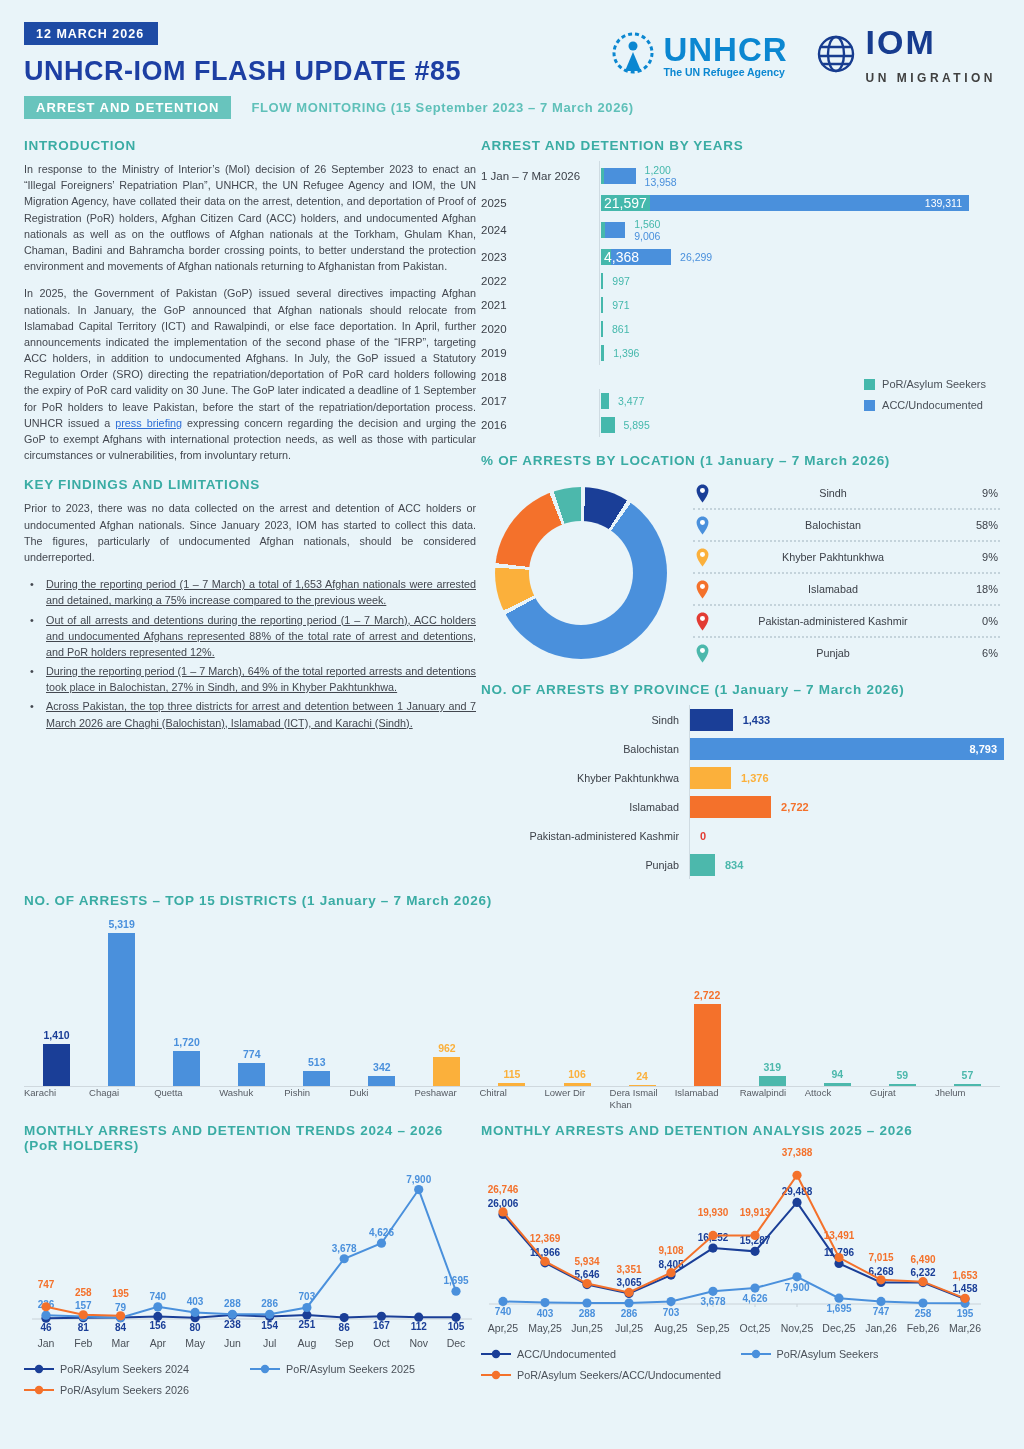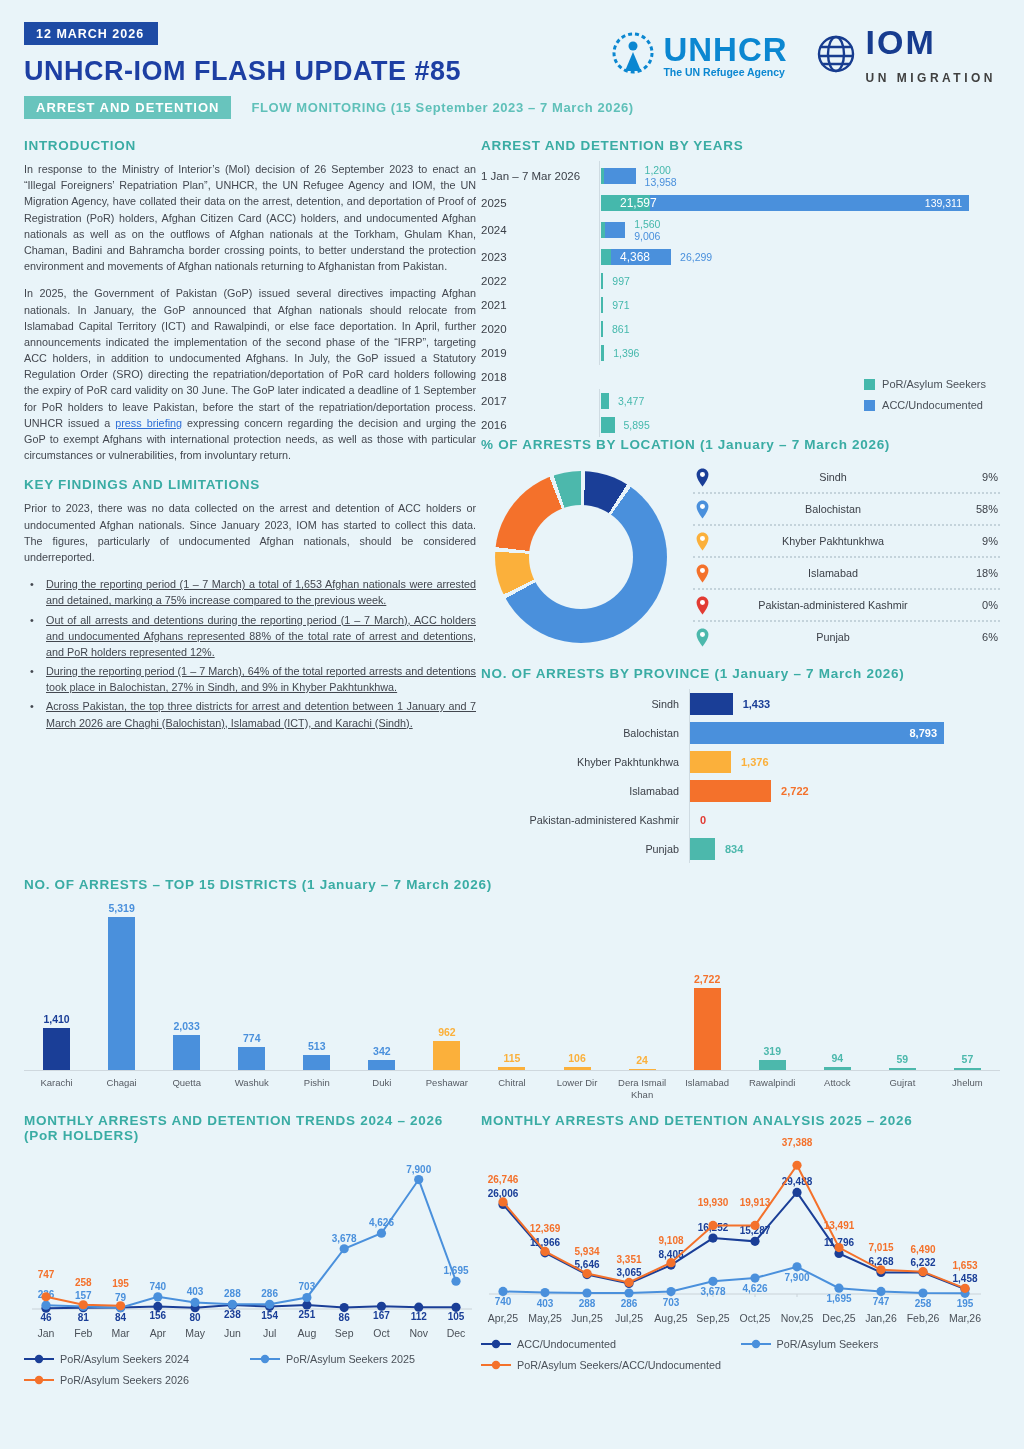--- a/index.html
+++ b/index.html
@@ -57,21 +57,21 @@
   ul.bullets li::before { content:"•"; position:absolute; left:0; top:0; color:#43474f; }
 
   
   #years-chart { position:relative; margin-top:4px; }
   .yrow { display:flex; align-items:center; height:24px; }
   .yrow.tall { height:30px; }
   .ylab { width:118px; flex:0 0 118px; text-align:left; padding-right:9px; font-size:11.5px; color:#3c4048; }
   .ybars { position:relative; display:flex; align-items:center; height:100%; flex:1; border-left:1px solid #cfdbe2; padding-left:1px; }
   .seg { height:16px; }
   .seg.blue-lab { color:#fff; font-size:10.5px; line-height:16px; text-align:right; padding-right:7px; }
-  .overlay-lab { position:absolute; left:20px; color:#fff; font-size:12px; }
+  .overlay-lab { position:absolute; left:4px; color:#fff; font-size:14px; }
   .after-lab { margin-left:9px; font-size:10.5px; white-space:nowrap; }
   .after-lab .t { color:#45b8ac; display:block; line-height:1.15; }
   .after-lab .b { color:#4a90dc; display:block; line-height:1.15; }
   .after-lab.single-t { color:#45b8ac; }
   .after-lab.single-b { color:#4a90dc; }
   .ylegend { position:absolute; right:14px; bottom:26px; }
   .ylegend .li { display:flex; align-items:center; gap:7px; font-size:11px; color:#4a5058; margin-top:9px; }
   .ylegend .sw { width:11px; height:11px; flex:0 0 11px; }
 
   
@@ -94,21 +94,21 @@
   .pbar.inlab { color:#fff; font-size:11px; font-weight:bold; text-align:right; padding-right:7px; line-height:22px; }
   .pval { margin-left:10px; font-size:11px; font-weight:bold; white-space:nowrap; }
 
   
   #dist-chart { margin-top:10px; }
   .dist-plot { display:flex; border-bottom:1px solid #cfd8de; }
   .dcell { flex:1; display:flex; flex-direction:column; justify-content:flex-end; align-items:center; height:168px; }
   .dval { font-size:10.5px; font-weight:600; margin-bottom:3px; }
   .dbar { width:27px; }
   .dist-x { display:flex; }
-  .dxlab { flex:1; text-align:center; font-size:9.5px; color:#565b63; padding-top:6px; line-height:1.25; }
+  .dxlab { flex:1; font-size:9.5px; color:#565b63; line-height:1.25; }
 
   
   .line-sec h2.sec { margin-bottom:2px; }
   .line-chart svg { display:block; overflow:visible; }
   .line-legend { display:flex; flex-wrap:wrap; margin-top:8px; }
   .line-legend .li { width:50%; display:flex; align-items:center; gap:6px; font-size:10.8px; color:#4a5058; margin-bottom:9px; }
 
   section.block { margin-top:14px; }
 </style>
 </head>
@@ -257,21 +257,21 @@
               <div class="seg" style="width:13.5px;background:#45b8ac"></div>
               <span class="after-lab single-t">5,895</span>
             </div>
           </div>
           <div class="ylegend">
             <div class="li"><span class="sw" style="background:#45b8ac"></span>PoR/Asylum Seekers</div>
             <div class="li"><span class="sw" style="background:#4a90dc"></span>ACC/Undocumented</div>
           </div>
         </div>
 
-      <h2 class="sec" style="">% OF ARRESTS BY LOCATION (1 January – 7 March 2026)</h2>
+      <h2 class="sec" style="margin-top:16px">% OF ARRESTS BY LOCATION (1 January – 7 March 2026)</h2>
       <div class="loc-row">
           <div class="donut" style="background: conic-gradient(rgb(233, 244, 249) 0deg, rgb(233, 244, 249) 3deg, rgb(26, 62, 151) 3deg, rgb(26, 62, 151) 32.4deg, rgb(233, 244, 249) 32.4deg, rgb(233, 244, 249) 35.4deg, rgb(74, 144, 220) 35.4deg, rgb(74, 144, 220) 241.2deg, rgb(233, 244, 249) 241.2deg, rgb(233, 244, 249) 244.2deg, rgb(251, 176, 59) 244.2deg, rgb(251, 176, 59) 273.6deg, rgb(233, 244, 249) 273.6deg, rgb(233, 244, 249) 276.6deg, rgb(244, 113, 43) 276.6deg, rgb(244, 113, 43) 338.4deg, rgb(233, 244, 249) 338.4deg, rgb(233, 244, 249) 341.4deg, rgb(76, 184, 172) 341.4deg, rgb(76, 184, 172) 360deg);">
             <div class="hole"></div>
           </div>
           <div class="loc-legend">
             <div class="loc-item">
               <svg width="15" height="19" viewBox="0 0 24 32">
                 <path d="M12 1C6.5 1 2 5.6 2 11.2 2 19 12 31 12 31s10-12 10-19.8C22 5.6 17.5 1 12 1z" fill="#1a3e97"></path>
                 <circle cx="12" cy="11" r="4.2" fill="#fff"></circle>
               </svg>
@@ -326,21 +326,21 @@
           <div class="prow">
             <div class="plab">Sindh</div>
             <div class="pbars">
               <div class="pbar " style="width:42.7px;background:#1a3e97"></div>
               <span class="pval" style="color:#1a3e97">1,433</span>
             </div>
           </div>
           <div class="prow">
             <div class="plab">Balochistan</div>
             <div class="pbars">
-              <div class="pbar inlab" style="width:254px;background:#4a90dc">8,793</div>
+              <div class="pbar inlab" style="width:314px;background:#4a90dc">8,793</div>
             </div>
           </div>
           <div class="prow">
             <div class="plab">Khyber Pakhtunkhwa</div>
             <div class="pbars">
               <div class="pbar " style="width:41.0px;background:#fbb03b"></div>
               <span class="pval" style="color:#fbb03b">1,376</span>
             </div>
           </div>
           <div class="prow">
@@ -373,21 +373,21 @@
         <div class="dist-plot">
           <div class="dcell">
             <div class="dval" style="color:#1a3e97">1,410</div>
             <div class="dbar" style="height:42.4px;background:#1a3e97"></div>
           </div>
           <div class="dcell">
             <div class="dval" style="color:#4a90dc">5,319</div>
             <div class="dbar" style="height:160.0px;background:#4a90dc"></div>
           </div>
           <div class="dcell">
-            <div class="dval" style="color:#4a90dc">2,033</div>
+            <div class="dval" style="color:#4a90dc">1,720</div>
             <div class="dbar" style="height:35.1px;background:#4a90dc"></div>
           </div>
           <div class="dcell">
             <div class="dval" style="color:#4a90dc">774</div>
             <div class="dbar" style="height:23.3px;background:#4a90dc"></div>
           </div>
           <div class="dcell">
             <div class="dval" style="color:#4a90dc">513</div>
             <div class="dbar" style="height:15.4px;background:#4a90dc"></div>
           </div>

